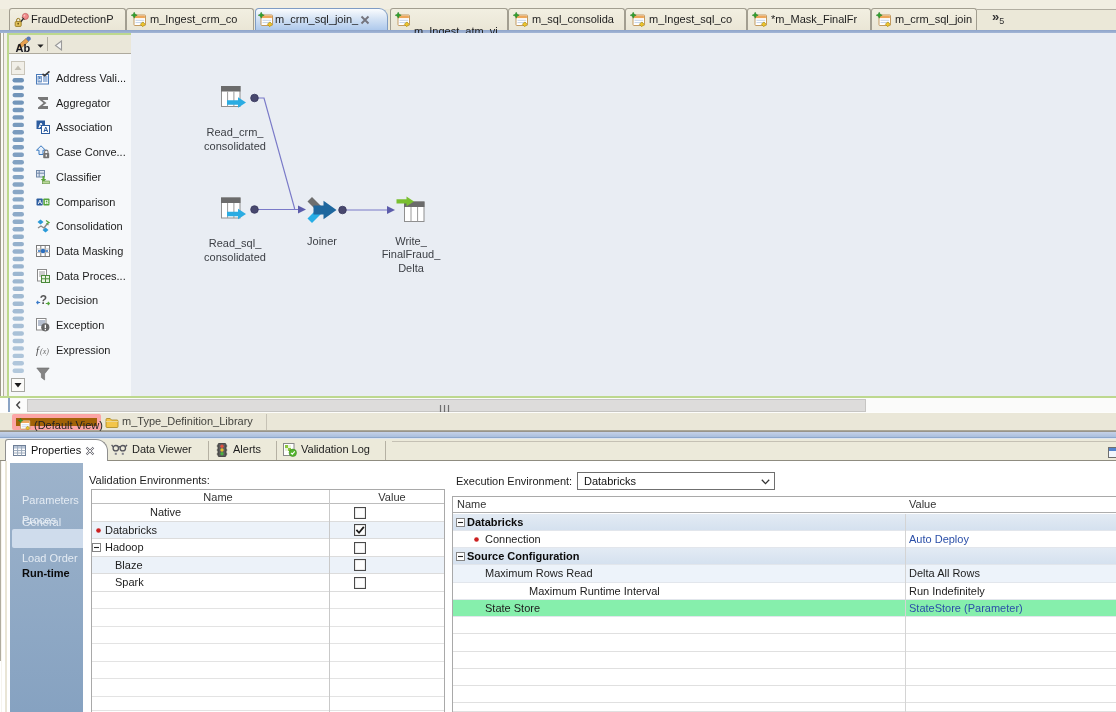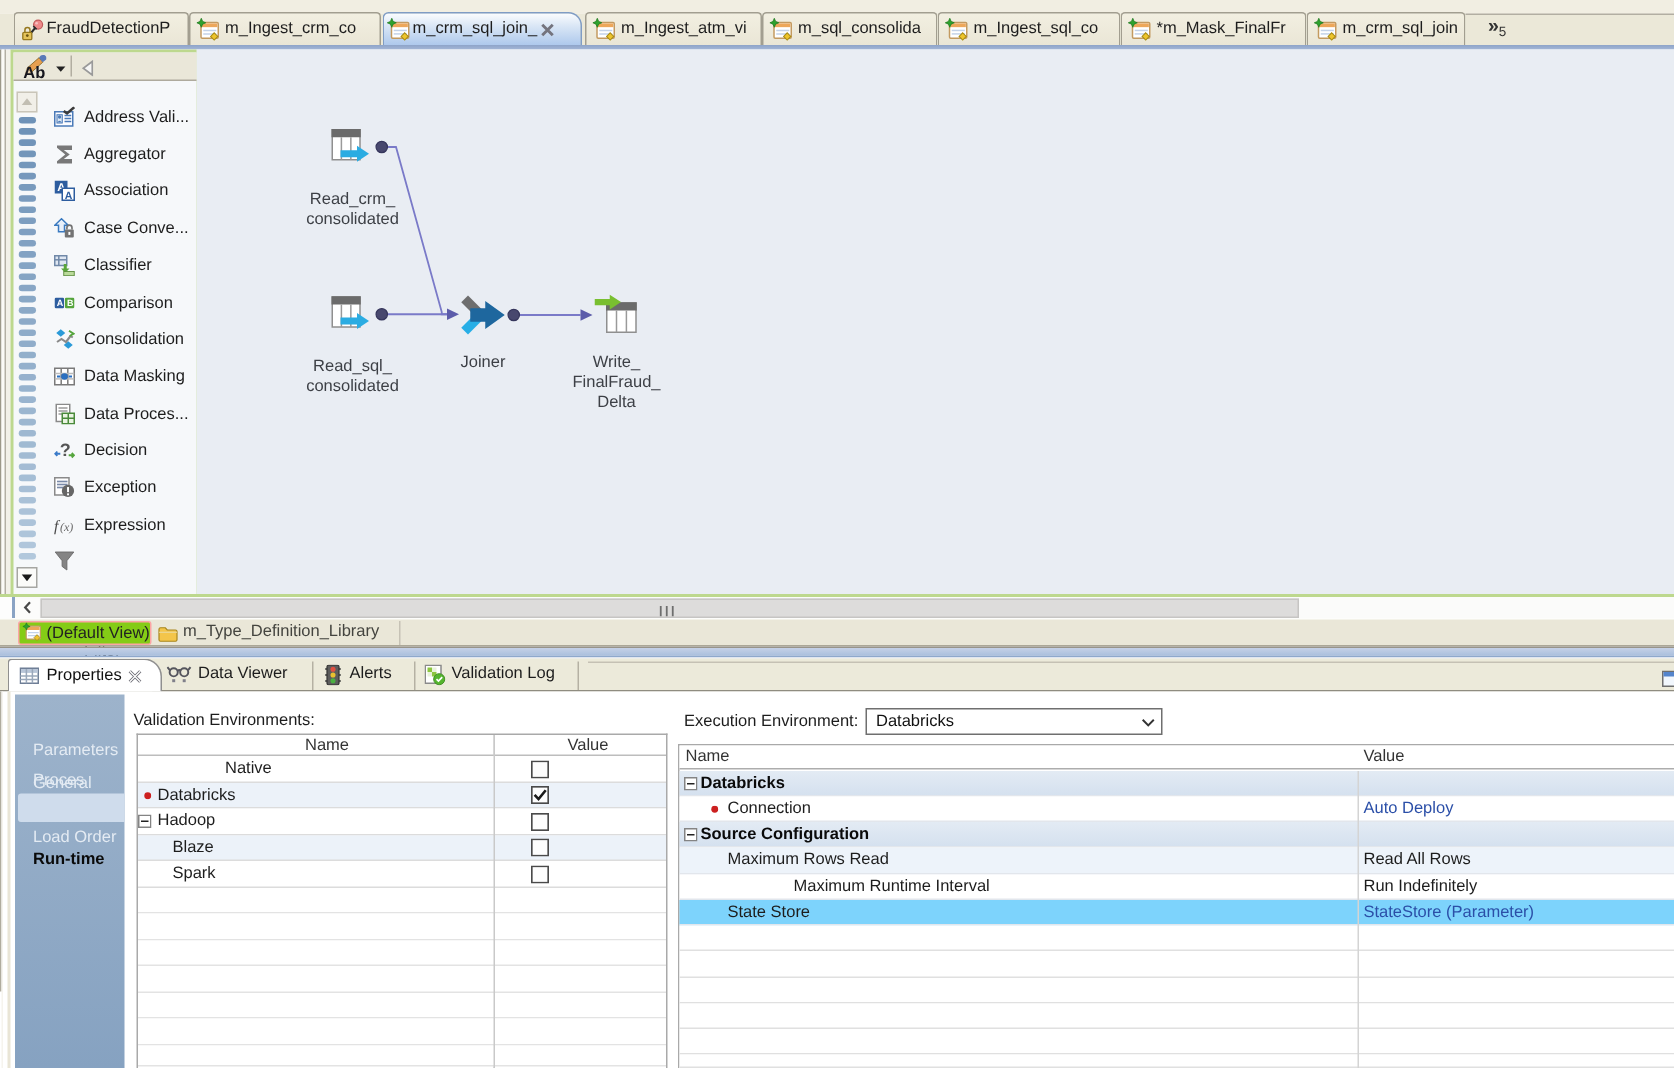--- a/index.html
+++ b/index.html
@@ -37,21 +37,21 @@
   </div>
 <div class="abs" style="left:390px;top:8px;width:118px;height:22px;background:linear-gradient(180deg,#f2efe1,#eae6d6);border:1px solid #a29e90;border-bottom:none;border-radius:3px 3px 0 0;">
     <div class="abs" style="left:4px;top:3px;"><svg width="16" height="16" viewBox="0 0 16 16">
 <rect x="3" y="3" width="11.5" height="10.5" rx="0.8" fill="#ffffff" stroke="#c39a60" stroke-width="1"></rect>
 <rect x="3.6" y="3.6" width="10.3" height="2.5" fill="#eda75a"></rect>
 <line x1="4.5" y1="8.3" x2="13.2" y2="8.3" stroke="#c3d2e8" stroke-width="1"></line>
 <line x1="4.5" y1="10.6" x2="13.2" y2="10.6" stroke="#c3d2e8" stroke-width="1"></line>
 <path d="M3.2 0.2 L4.1 2.3 L6.2 3.2 L4.1 4.1 L3.2 6.2 L2.3 4.1 L0.2 3.2 L2.3 2.3 Z" fill="#2ea22e" stroke="#1d7a1d" stroke-width="0.5"></path>
 <path d="M11.8 9.9 L14.2 12.3 L11.8 14.7 L9.4 12.3 Z" fill="#eec42c" stroke="#a98c12" stroke-width="0.7"></path>
 </svg></div>
-    <div class="abs txt" style="left:23px;top:0;line-height:21px;">m_Ingest_atm_vi</div>
+    <div class="abs txt" style="left:23px;top:12px;line-height:21px;">m_Ingest_atm_vi</div>
   </div>
 <div class="abs" style="left:508px;top:8px;width:117px;height:22px;background:linear-gradient(180deg,#f2efe1,#eae6d6);border:1px solid #a29e90;border-bottom:none;border-radius:3px 3px 0 0;">
     <div class="abs" style="left:4px;top:3px;"><svg width="16" height="16" viewBox="0 0 16 16">
 <rect x="3" y="3" width="11.5" height="10.5" rx="0.8" fill="#ffffff" stroke="#c39a60" stroke-width="1"></rect>
 <rect x="3.6" y="3.6" width="10.3" height="2.5" fill="#eda75a"></rect>
 <line x1="4.5" y1="8.3" x2="13.2" y2="8.3" stroke="#c3d2e8" stroke-width="1"></line>
 <line x1="4.5" y1="10.6" x2="13.2" y2="10.6" stroke="#c3d2e8" stroke-width="1"></line>
 <path d="M3.2 0.2 L4.1 2.3 L6.2 3.2 L4.1 4.1 L3.2 6.2 L2.3 4.1 L0.2 3.2 L2.3 2.3 Z" fill="#2ea22e" stroke="#1d7a1d" stroke-width="0.5"></path>
 <path d="M11.8 9.9 L14.2 12.3 L11.8 14.7 L9.4 12.3 Z" fill="#eec42c" stroke="#a98c12" stroke-width="0.7"></path>
 </svg></div>
@@ -334,21 +334,21 @@
 <div class="abs" style="left:439px;top:401.5px;width:11px;height:7px;"><svg width="11" height="7" viewBox="0 0 11 7">
       <g stroke="#6e6e6e" stroke-width="1.2">
         <line x1="1.5" y1="0" x2="1.5" y2="7"></line>
         <line x1="5.5" y1="0" x2="5.5" y2="7"></line>
         <line x1="9.5" y1="0" x2="9.5" y2="7"></line>
       </g>
     </svg></div>
 <div class="abs" style="left:0;top:412px;width:1116px;height:1px;background:#fdfdfb;"></div>
 <div class="abs" style="left:0;top:413px;width:1116px;height:17px;background:#eae7d8;"></div>
 <div class="abs" style="left:0;top:430px;width:1116px;height:1px;background:#aba797;"></div>
-<div class="abs" style="left:12px;top:413.5px;width:89px;height:16px;background:#84cc16;border:1px solid #fca5a5;border-radius:2px;">
+<div class="abs" style="left:12px;top:413.5px;width:89px;height:16px;background:#a16207;border:4px solid #fca5a5;border-radius:2px;">
     <div class="abs" style="left:2px;top:0.5px;transform:scale(0.82);transform-origin:0 0;"><svg width="16" height="16" viewBox="0 0 16 16">
 <rect x="3" y="3" width="11.5" height="10.5" rx="0.8" fill="#ffffff" stroke="#c39a60" stroke-width="1"></rect>
 <rect x="3.6" y="3.6" width="10.3" height="2.5" fill="#eda75a"></rect>
 <line x1="4.5" y1="8.3" x2="13.2" y2="8.3" stroke="#c3d2e8" stroke-width="1"></line>
 <line x1="4.5" y1="10.6" x2="13.2" y2="10.6" stroke="#c3d2e8" stroke-width="1"></line>
 <path d="M3.2 0.2 L4.1 2.3 L6.2 3.2 L4.1 4.1 L3.2 6.2 L2.3 4.1 L0.2 3.2 L2.3 2.3 Z" fill="#2ea22e" stroke="#1d7a1d" stroke-width="0.5"></path>
 <path d="M11.8 9.9 L14.2 12.3 L11.8 14.7 L9.4 12.3 Z" fill="#eec42c" stroke="#a98c12" stroke-width="0.7"></path>
 </svg></div>
     <div class="abs txt" style="left:18px;top:0;line-height:15px;color:#222;">(Default View)</div>
   </div>
@@ -510,27 +510,27 @@
   </div>
 <div class="abs" style="left:453px;top:548.00px;width:663px;height:17.25px;background:linear-gradient(180deg,#e3ebf4,#d5e1ef);border-bottom:1px solid #e2e6ec;">
     <svg class="abs" style="left:3px;top:4.1px;" width="9" height="9" viewBox="0 0 9 9">
       <rect x="0.5" y="0.5" width="8" height="8" fill="#fff" stroke="#848484"></rect>
       <line x1="2" y1="4.5" x2="7" y2="4.5" stroke="#222" stroke-width="1.1"></line>
     </svg>
     <div class="abs txt" style="left:14px;top:0;line-height:17.25px;color:#0a0a0a;font-weight:bold;">Source Configuration</div>
   </div>
 <div class="abs" style="left:453px;top:565.25px;width:663px;height:17.25px;background:#edf3fa;border-bottom:1px solid #e2e6ec;">
     <div class="abs txt" style="left:32px;top:0;line-height:17.25px;color:#1d1d1d;">Maximum Rows Read</div>
-    <div class="abs txt" style="left:456px;top:0;line-height:17.25px;color:#1d1d1d;">Read All Rows</div>
+    <div class="abs txt" style="left:456px;top:0;line-height:17.25px;color:#1d1d1d;">Delta All Rows</div>
   </div>
 <div class="abs" style="left:453px;top:582.50px;width:663px;height:17.25px;background:#fff;border-bottom:1px solid #e2e6ec;">
     <div class="abs txt" style="left:32px;top:0;line-height:17.25px;color:#1d1d1d;padding-left:44px;">Maximum Runtime Interval</div>
     <div class="abs txt" style="left:456px;top:0;line-height:17.25px;color:#1d1d1d;">Run Indefinitely</div>
   </div>
-<div class="abs" style="left:453px;top:599.75px;width:663px;height:17.25px;background:#7dd3fc;border-bottom:1px solid #e2e6ec;">
+<div class="abs" style="left:453px;top:599.75px;width:663px;height:17.25px;background:#86efac;border-bottom:1px solid #e2e6ec;">
     <div class="abs txt" style="left:32px;top:0;line-height:17.25px;color:#1d1d1d;">State Store</div>
     <div class="abs txt" style="left:456px;top:0;line-height:17.25px;color:#2b4fa8;">StateStore (Parameter)</div>
   </div>
 <div class="abs" style="left:453px;top:617.00px;width:663px;height:17.25px;background:#fff;border-bottom:1px solid #e0e0e0;"></div>
 <div class="abs" style="left:453px;top:634.25px;width:663px;height:17.25px;background:#fff;border-bottom:1px solid #e0e0e0;"></div>
 <div class="abs" style="left:453px;top:651.50px;width:663px;height:17.25px;background:#fff;border-bottom:1px solid #e0e0e0;"></div>
 <div class="abs" style="left:453px;top:668.75px;width:663px;height:17.25px;background:#fff;border-bottom:1px solid #e0e0e0;"></div>
 <div class="abs" style="left:453px;top:686.00px;width:663px;height:17.25px;background:#fff;border-bottom:1px solid #e0e0e0;"></div>
 <div class="abs" style="left:453px;top:703.25px;width:663px;height:8.25px;background:#fff;border-bottom:1px solid #e0e0e0;"></div>
 <div class="abs" style="left:905px;top:513.5px;width:1px;height:198.5px;background:#d4d4d4;z-index:5;"></div>

